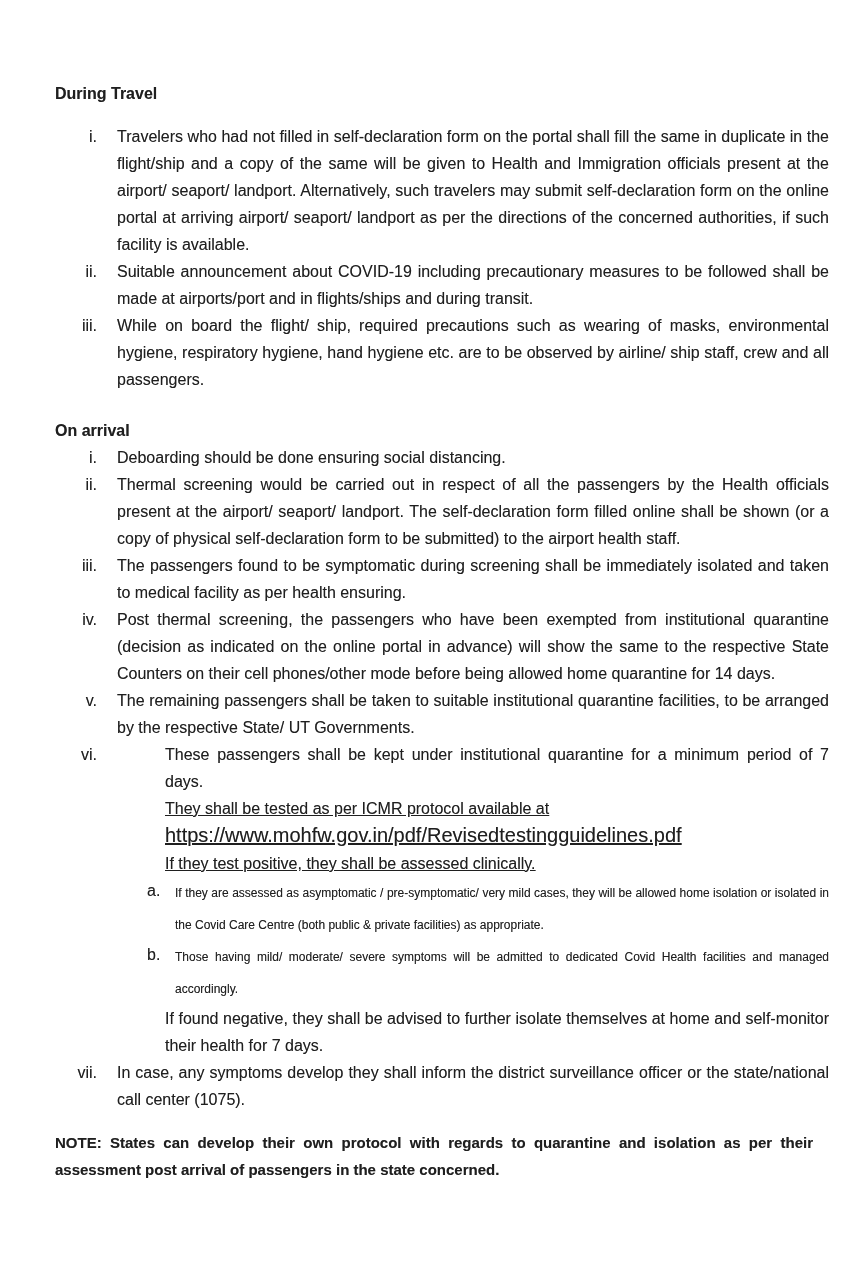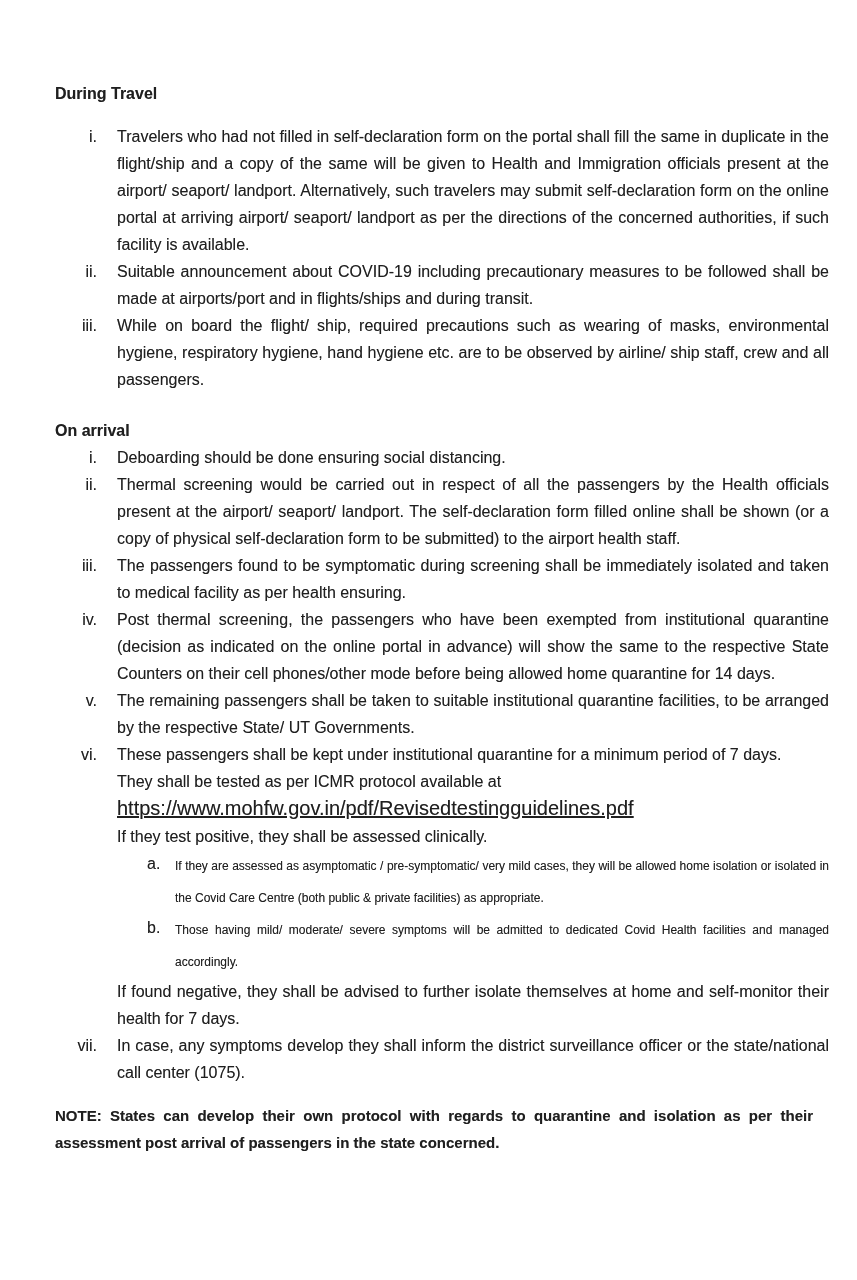--- a/index.html
+++ b/index.html
@@ -48,23 +48,25 @@
     line-height: 27px;
   }
   .itext {
     flex: 1 1 auto;
     font-size: 16px;
     line-height: 27px;
     text-align: justify;
   }
   .itext .block {
     text-align: justify;
+    margin-left: 48px;
   }
   .plain {
     text-align: left;
+    text-decoration: underline;
   }
   .sublist {
     margin: 0;
   }
   .subrow {
     display: flex;
     align-items: flex-start;
     margin-left: 30px;
   }
   .submarker {

